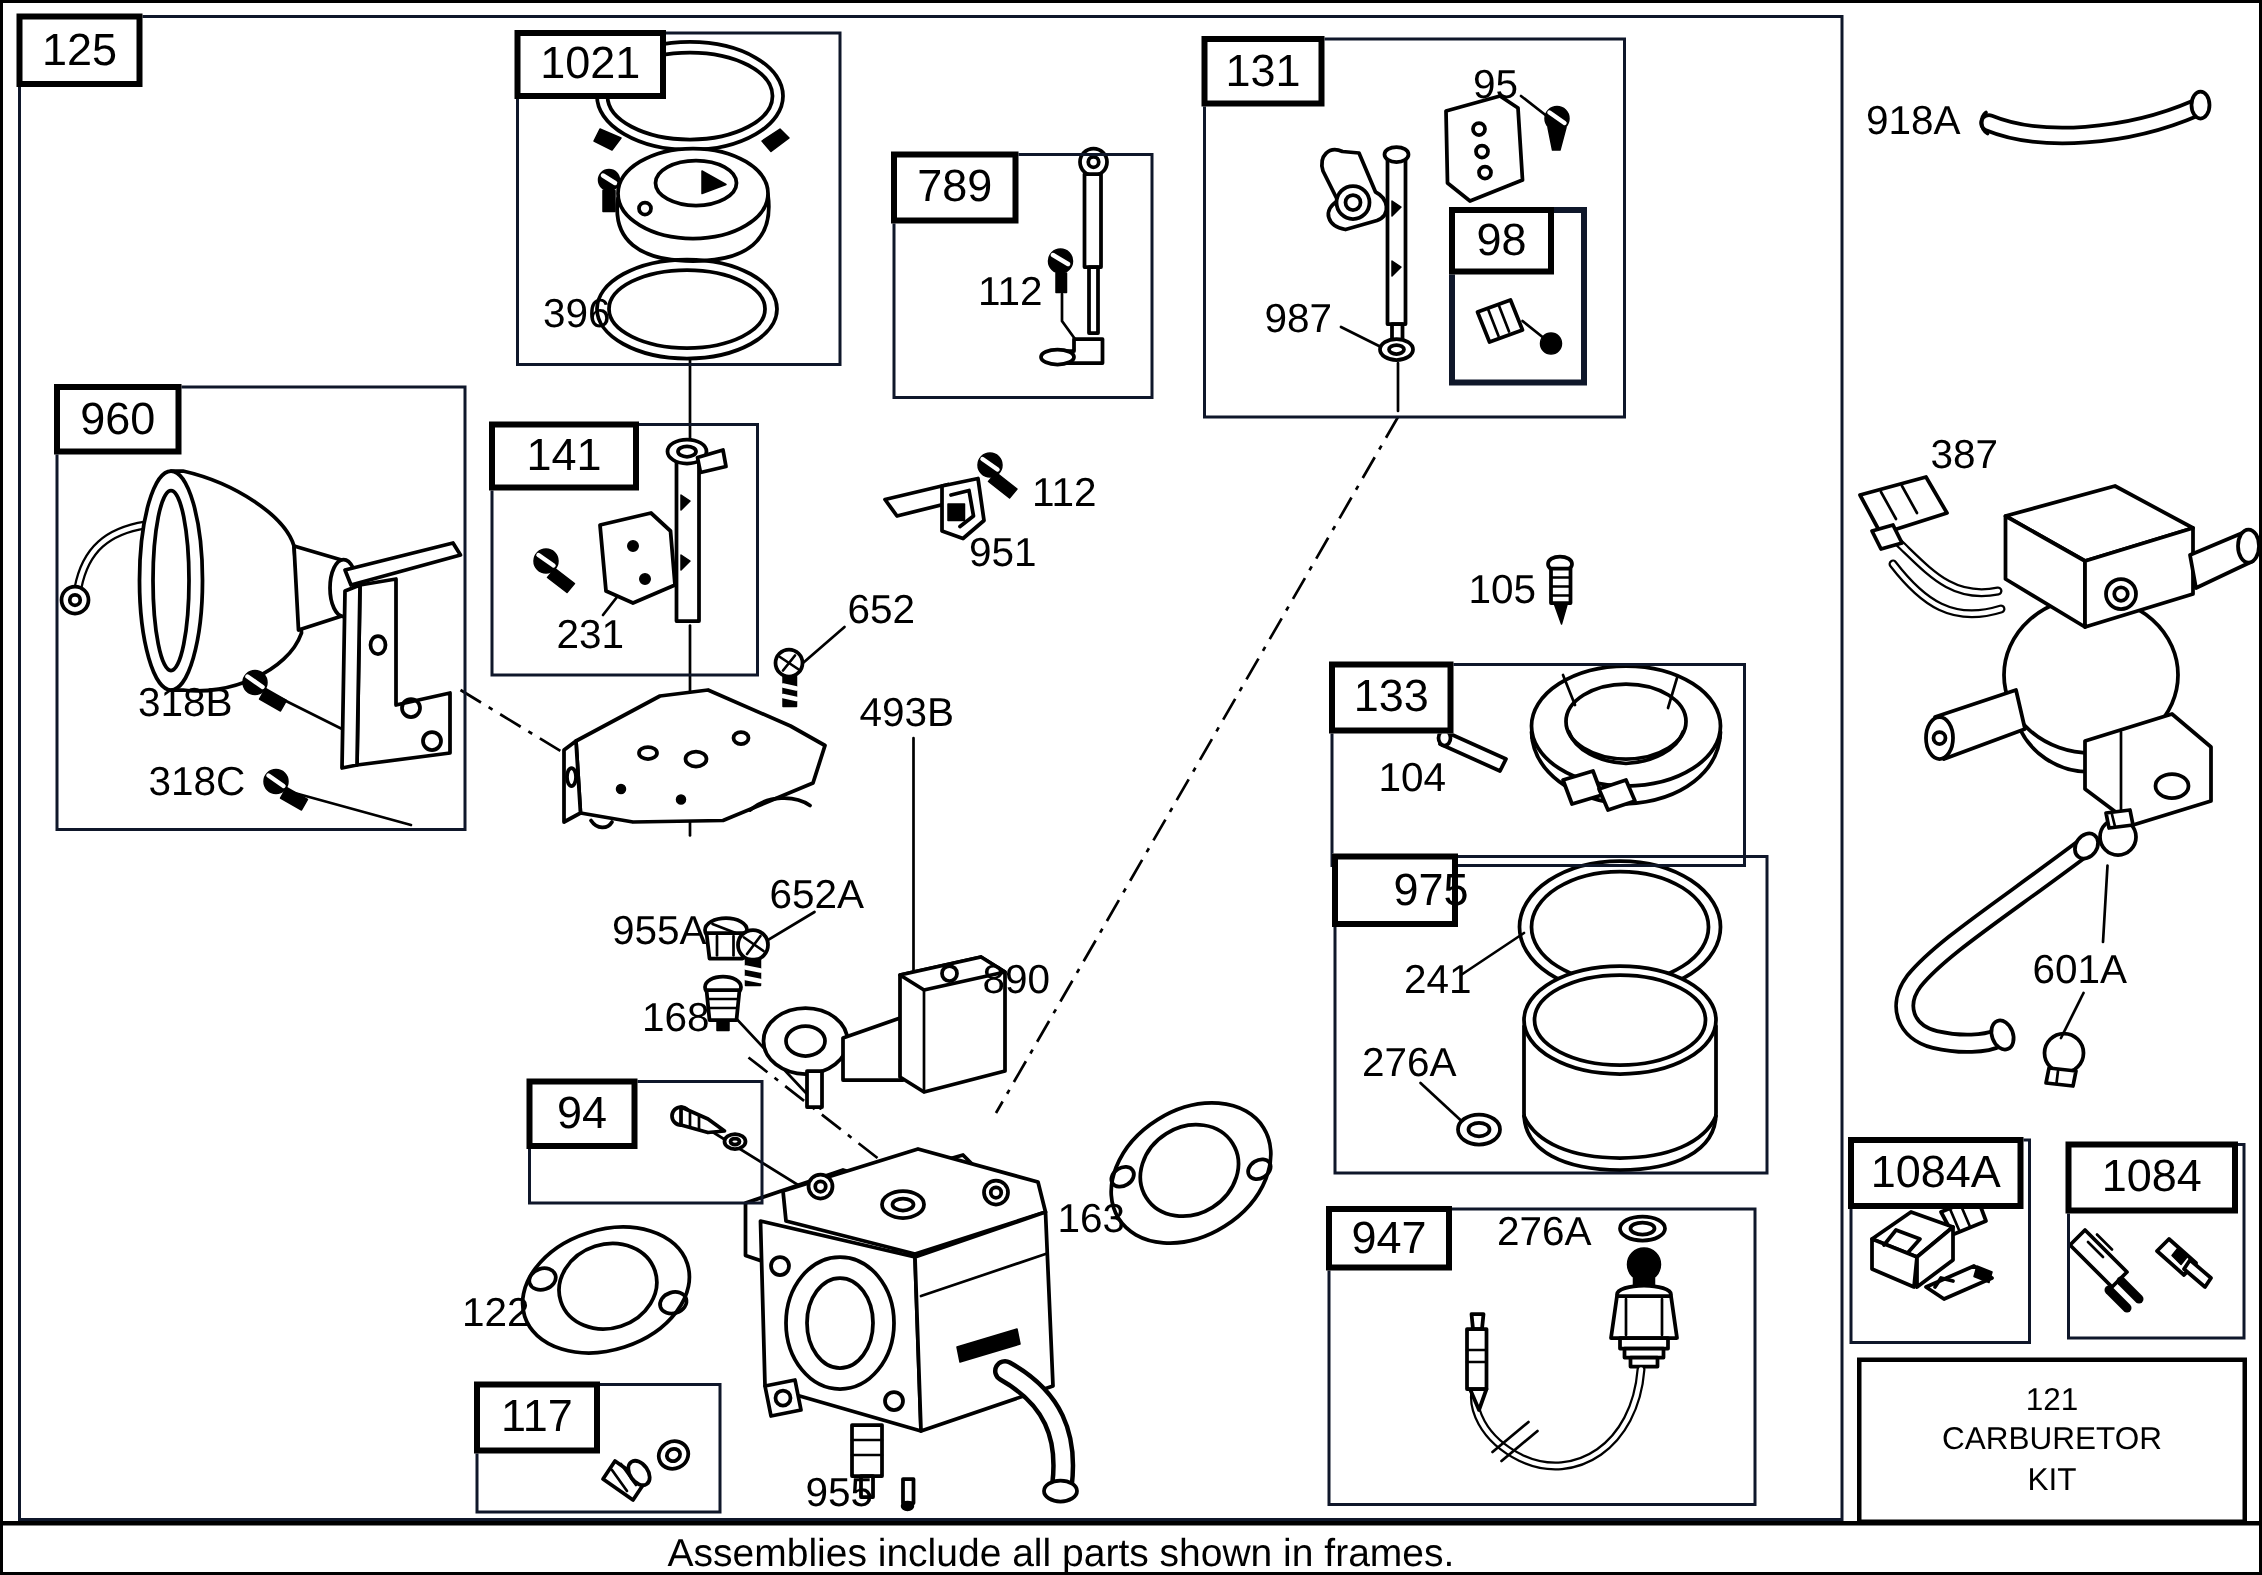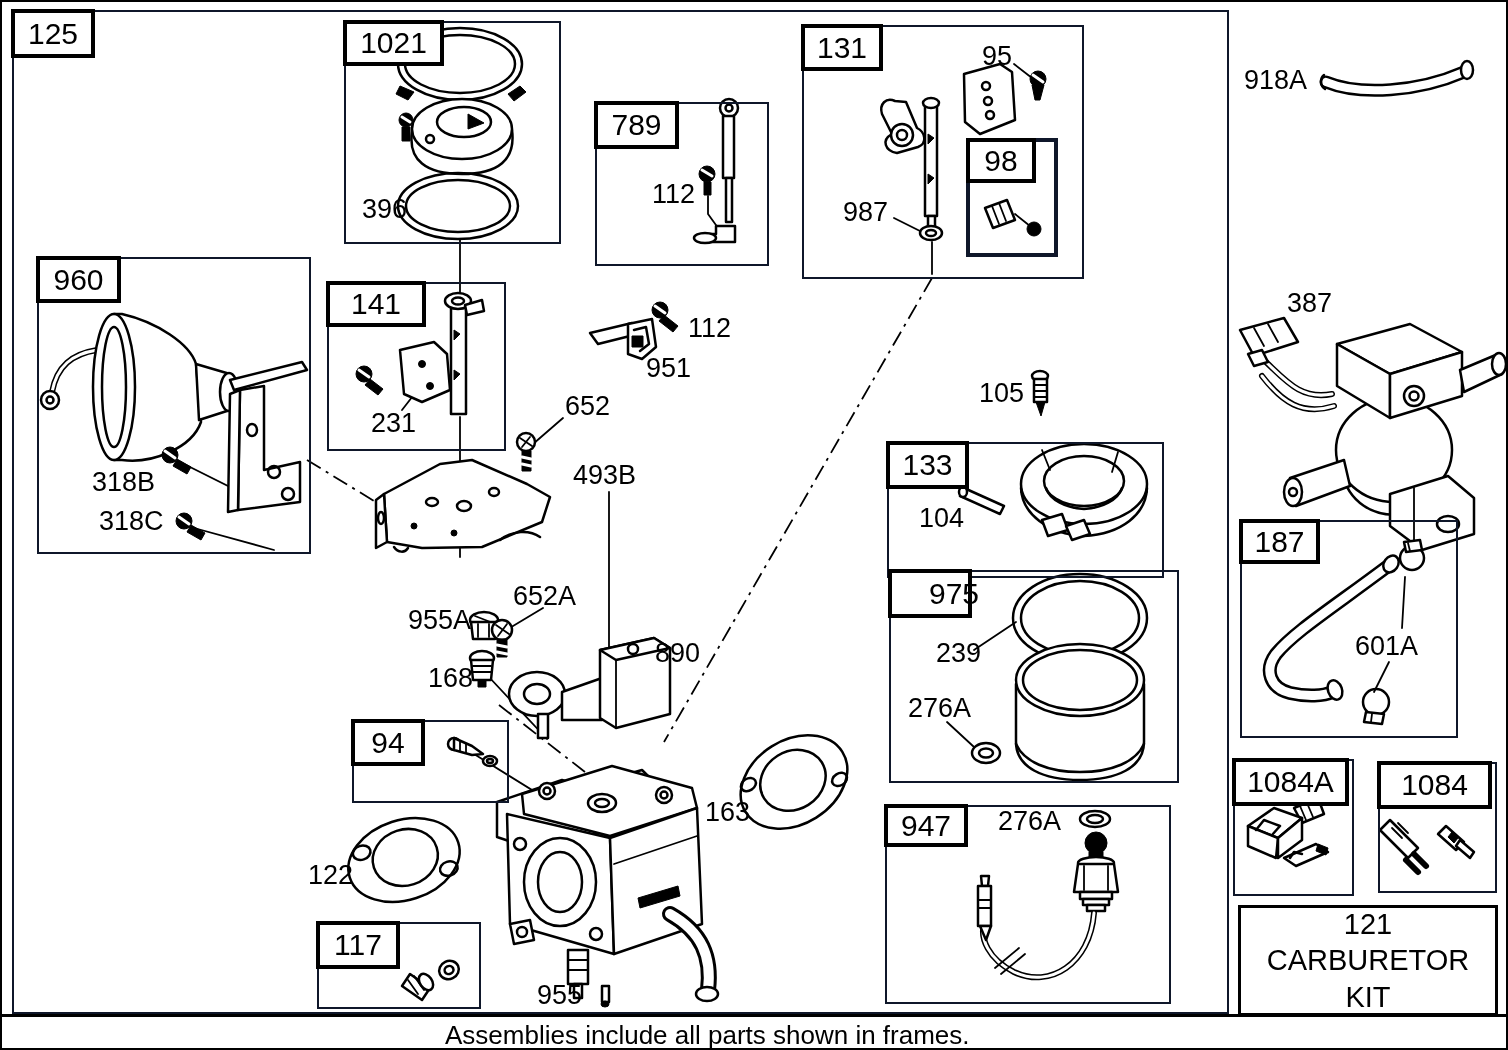--- a/index.html
+++ b/index.html
@@ -14,21 +14,21 @@
     position:absolute;top:-3px;left:-3px;border:4px solid #000;background:#fff;
     display:flex;align-items:center;justify-content:center;
     font-size:30px;line-height:1;box-sizing:border-box;pointer-events:auto;
   }
   .part-label{
     position:absolute;z-index:3;font-size:27px;line-height:1.05;white-space:nowrap;
   }
   .kitbox{
     position:absolute;border:3px solid #000;z-index:2;background:#fff;
     display:flex;flex-direction:column;align-items:center;justify-content:center;
-    font-size:29px;line-height:1.25;text-align:center;
+    font-size:21px;line-height:1.25;text-align:center;
   }
   .caption-bar{
     position:absolute;left:0;top:1012px;width:1504px;height:32px;z-index:4;
     border-top:3px solid #000;border-bottom:3px solid #000;background:#fff;
   }
   .caption-text{position:absolute;left:443px;top:3px;font-size:26px;}
   
   .w{fill:#fff;stroke:#000;stroke-width:2.5;stroke-linejoin:round;}
   .n{fill:none;stroke:#000;stroke-width:2.5;stroke-linejoin:round;stroke-linecap:round;}
   .b{fill:#000;stroke:#000;stroke-width:1;stroke-linejoin:round;}
@@ -498,25 +498,20 @@
         <span>975</span>
       </div>
   </div>
 
   <div class="frame" style="left:883px;top:803px;width:282px;height:195px;">
     <div class="flabel" style="width:84px;height:43px;">
         <span>947</span>
       </div>
   </div>
 
-  <div class="frame" style="left:1238px;top:518px;width:214px;height:214px;">
-    <div class="flabel" style="width:81px;height:45px;">
-        <span>187</span>
-      </div>
-  </div>
 
   <div class="frame" style="left:1231px;top:757px;width:117px;height:133px;">
     <div class="flabel" style="width:117px;height:48px;">
         <span>1084A</span>
       </div>
   </div>
 
   <div class="frame" style="left:1376px;top:760px;width:115px;height:127px;">
     <div class="flabel" style="width:115px;height:48px;">
         <span>1084</span>
@@ -527,37 +522,37 @@
     <span>121</span>
     <span>CARBURETOR</span>
     <span>KIT</span>
   </div>
 
   <span class="part-label" style="left:360px;top:193px;">396</span>
   <span class="part-label" style="left:650px;top:178px;">112</span>
   <span class="part-label" style="left:980px;top:40px;">95</span>
   <span class="part-label" style="left:841px;top:196px;">987</span>
   <span class="part-label" style="left:1242px;top:64px;">918A</span>
-  <span class="part-label" style="left:90px;top:452px;margin-top:14px;">318B</span>
+  <span class="part-label" style="left:90px;top:452px;">318B</span>
   <span class="part-label" style="left:97px;top:505px;">318C</span>
   <span class="part-label" style="left:369px;top:407px;">231</span>
   <span class="part-label" style="left:686px;top:312px;">112</span>
   <span class="part-label" style="left:644px;top:352px;">951</span>
   <span class="part-label" style="left:563px;top:390px;">652</span>
   <span class="part-label" style="left:571px;top:459px;">493B</span>
   <span class="part-label" style="left:406px;top:604px;">955A</span>
   <span class="part-label" style="left:511px;top:580px;">652A</span>
   <span class="part-label" style="left:426px;top:662px;">168</span>
   <span class="part-label" style="left:653px;top:637px;">890</span>
   <span class="part-label" style="left:306px;top:859px;">122</span>
   <span class="part-label" style="left:703px;top:796px;">163</span>
   <span class="part-label" style="left:535px;top:979px;">955</span>
   <span class="part-label" style="left:977px;top:377px;">105</span>
   <span class="part-label" style="left:917px;top:502px;">104</span>
-  <span class="part-label" style="left:934px;top:637px;">239</span>
+  <span class="part-label" style="left:934px;top:637px;">241</span>
   <span class="part-label" style="left:906px;top:692px;">276A</span>
   <span class="part-label" style="left:996px;top:805px;">276A</span>
   <span class="part-label" style="left:1285px;top:287px;">387</span>
   <span class="part-label" style="left:1353px;top:630px;">601A</span>
 
   <div class="caption-bar">
     <span class="caption-text">Assemblies include all parts shown in frames.</span>
   </div>
 
 </div>

